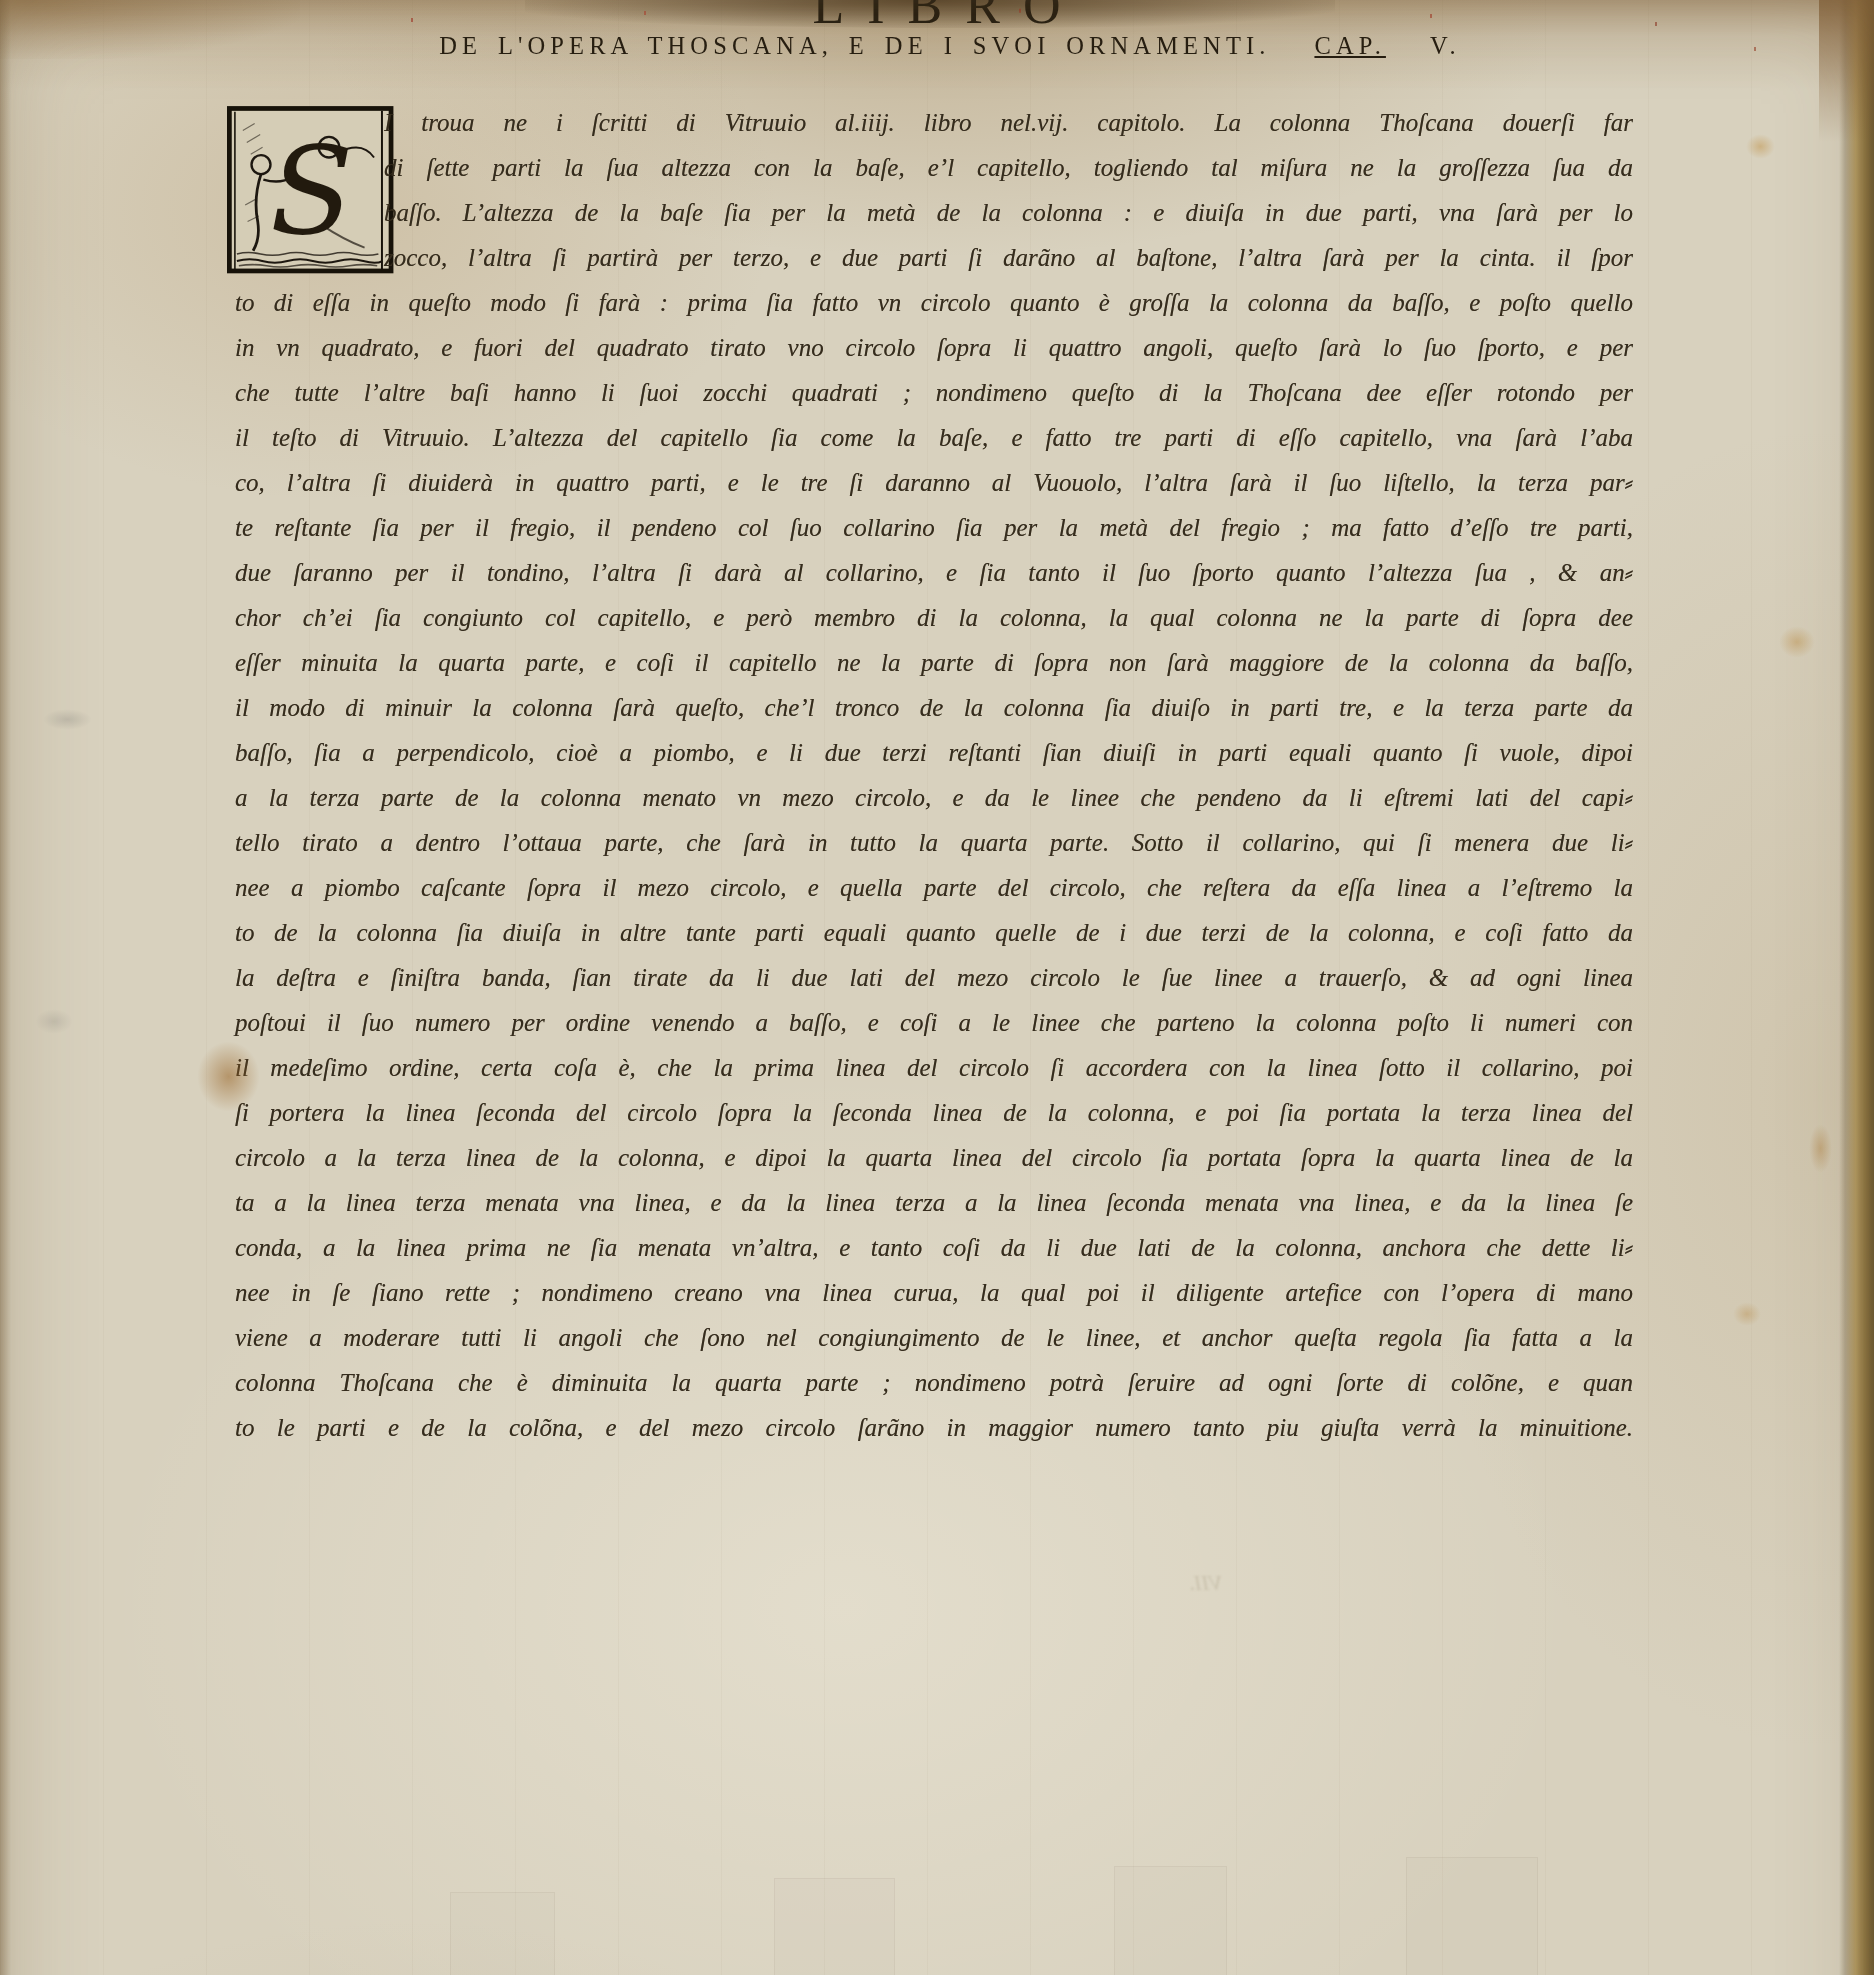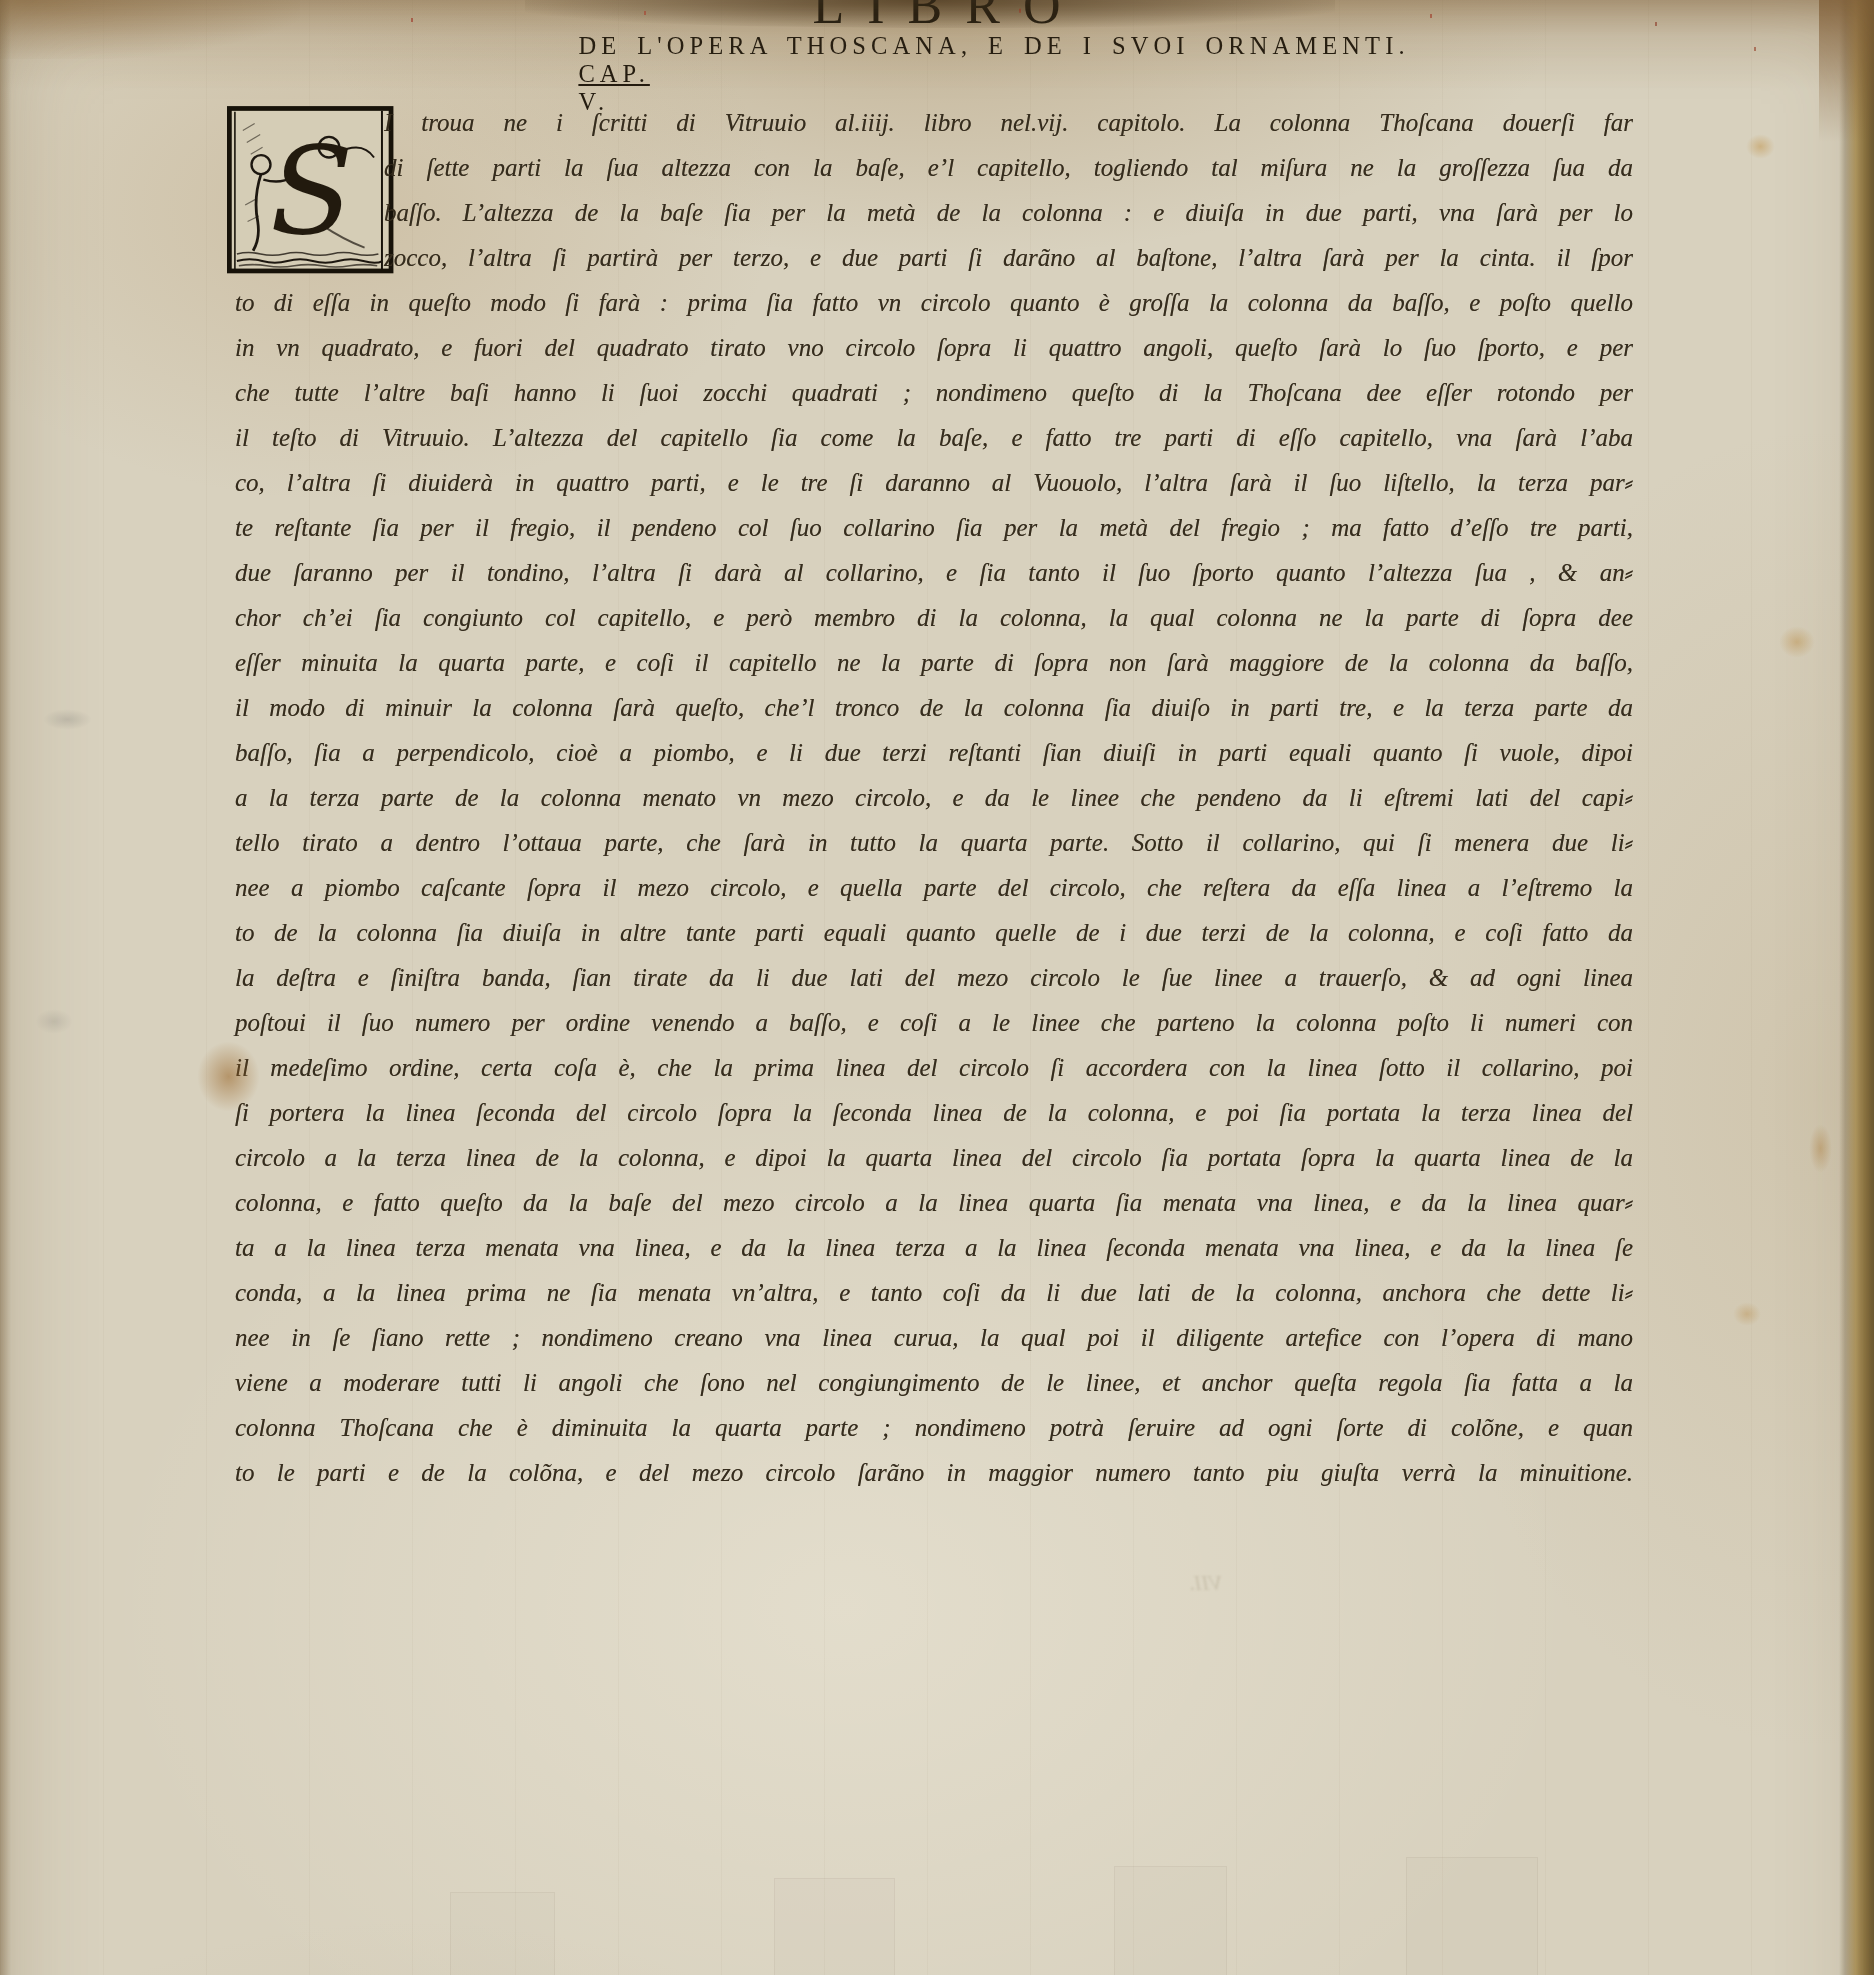--- a/index.html
+++ b/index.html
@@ -28,21 +28,21 @@
     background:linear-gradient(90deg, rgba(118,93,58,.38), rgba(0,0,0,0));}
   .fore-edge{position:absolute;right:0;top:0;width:35px;height:100%;
     background:linear-gradient(90deg, rgba(96,78,44,0) 0, rgba(96,78,44,.30) 6.3px, #b39a62 16.6px, #8a7340 27px, #6b5833 35px);}
   .fe-top{position:absolute;right:0;top:0;width:55px;height:142px;
     background:linear-gradient(180deg, rgba(132,96,56,.75), rgba(132,96,56,0));}
 
   .running-head{position:absolute;top:-24px;left:948px;transform:translateX(-50%);
     font-size:52px;letter-spacing:23px;color:#241c10;white-space:nowrap;}
   .title-row{position:absolute;top:32px;left:950px;transform:translateX(-50%);
     display:flex;align-items:baseline;white-space:nowrap;
-    font-size:24.5px;letter-spacing:5.1px;word-spacing:4.7px;color:#241c10;flex-direction:column;}
+    font-size:24.5px;letter-spacing:5.1px;word-spacing:4.7px;color:#241c10;}
   .chapter-label{margin-left:44px;text-decoration:underline;}
   .chapter-number{margin-left:44px;}
 
   .dropcap{position:absolute;left:227px;top:106px;width:168px;height:169px;}
   .dropcap svg{display:block;width:100%;height:100%;}
 
   .body-text{position:absolute;left:235px;top:100px;width:1398px;
     font-style:italic;font-size:25px;line-height:45px;color:#352c1d;
     text-shadow:0 0 0.4px rgba(45,34,18,.45);}
   .textline{height:45px;text-align:justify;text-align-last:justify;white-space:nowrap;overflow:visible;}
@@ -131,21 +131,20 @@
       <div class="textline">baſſo, ſia a perpendicolo, cioè a piombo, e li due terzi reſtanti ſian diuiſi in parti equali quanto ſi vuole, dipoi</div>
       <div class="textline">a la terza parte de la colonna menato vn mezo circolo, e da le linee che pendeno da li eſtremi lati del capi⸗</div>
       <div class="textline">tello tirato a dentro l’ottaua parte, che ſarà in tutto la quarta parte. Sotto il collarino, qui ſi menera due li⸗</div>
       <div class="textline">nee a piombo caſcante ſopra il mezo circolo, e quella parte del circolo, che reſtera da eſſa linea a l’eſtremo la</div>
       <div class="textline">to de la colonna ſia diuiſa in altre tante parti equali quanto quelle de i due terzi de la colonna, e coſi fatto da</div>
       <div class="textline">la deſtra e ſiniſtra banda, ſian tirate da li due lati del mezo circolo le ſue linee a trauerſo, &amp; ad ogni linea</div>
       <div class="textline">poſtoui il ſuo numero per ordine venendo a baſſo, e coſi a le linee che parteno la colonna poſto li numeri con</div>
       <div class="textline">il medeſimo ordine, certa coſa è, che la prima linea del circolo ſi accordera con la linea ſotto il collarino, poi</div>
       <div class="textline">ſi portera la linea ſeconda del circolo ſopra la ſeconda linea de la colonna, e poi ſia portata la terza linea del</div>
       <div class="textline">circolo a la terza linea de la colonna, e dipoi la quarta linea del circolo ſia portata ſopra la quarta linea de la</div>
-      <div class="textline">colonna, e fatto queſto da la baſe del mezo circolo a la linea quarta ſia menata vna linea, e da la linea quar⸗</div>
       <div class="textline">ta a la linea terza menata vna linea, e da la linea terza a la linea ſeconda menata vna linea, e da la linea ſe</div>
       <div class="textline">conda, a la linea prima ne ſia menata vn’altra, e tanto coſi da li due lati de la colonna, anchora che dette li⸗</div>
       <div class="textline">nee in ſe ſiano rette ; nondimeno creano vna linea curua, la qual poi il diligente artefice con l’opera di mano</div>
       <div class="textline">viene a moderare tutti li angoli che ſono nel congiungimento de le linee, et anchor queſta regola ſia fatta a la</div>
       <div class="textline">colonna Thoſcana che è diminuita la quarta parte ; nondimeno potrà ſeruire ad ogni ſorte di colõne, e quan</div>
       <div class="textline">to le parti e de la colõna, e del mezo circolo ſarãno in maggior numero tanto piu giuſta verrà la minuitione.</div>
     </div>
 
   <span class="ghost ghost4">VII.</span>
   <div class="gcol gcol1"></div>

